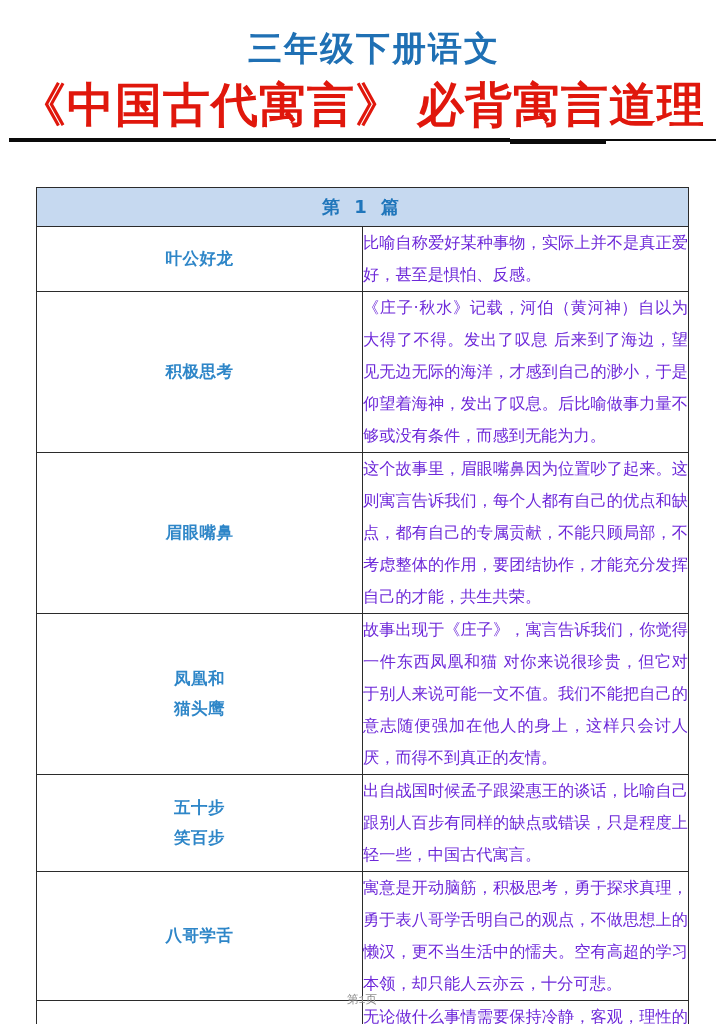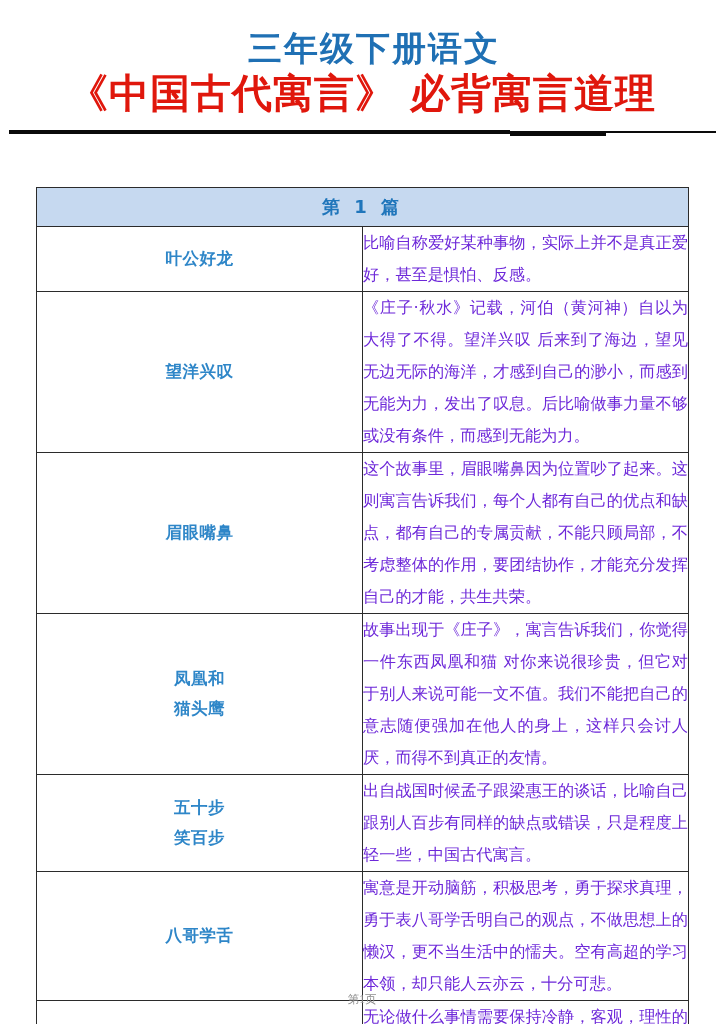--- a/index.html
+++ b/index.html
@@ -31,26 +31,26 @@
     color: #1f70b4;
     font-size: 34px;
     font-weight: bold;
     letter-spacing: 2px;
     line-height: 44px;
     font-family: "DejaVu Sans", "Liberation Sans", sans-serif;
     padding-left: 24px;
   }
   .title-line-2 {
     color: #e0170c;
-    font-size: 40px;
+    font-size: 47px;
     font-weight: bold;
     letter-spacing: 1px;
     line-height: 46px;
-    margin-top: 4px;
-    font-family: Liberation Mono, monospace;
+    margin-top: 12px;
+    font-family: Liberation Serif, serif;
     white-space: nowrap;
   }
   .title-gap {
     display: inline-block;
     width: 14px;
   }
 
   
   .divider-wrap {
     position: relative;
@@ -148,21 +148,21 @@
 
   
   .footer {
     position: absolute;
     left: 0;
     right: 0;
     top: 992px;
     text-align: center;
     color: #8d8d8d;
     font-size: 11.5px;
-    font-family: Liberation Serif, serif;
+    font-family: Liberation Mono, monospace;
   }
 </style>
 </head>
 <body>
 
 <div class="page">
 
   <div class="title-block">
     <div class="title-line-1">三年级下册语文</div>
     <div class="title-line-2"><span>《中国古代寓言》</span><span class="title-gap"></span><span>必背寓言道理</span></div>
@@ -185,23 +185,23 @@
 
       <tr class="r1">
         <td class="col-name">
           <span class="nm-line">叶公好龙</span>
         </td>
         <td class="col-desc">比喻自称爱好某种事物，实际上并不是真正爱好，甚至是惧怕、反感。</td>
       </tr>
 
       <tr class="r2">
         <td class="col-name">
-          <span class="nm-line">望洋兴叹</span>
-        </td>
-        <td class="col-desc">《庄子·秋水》记载，河伯（黄河神）自以为大得了不得。望洋兴叹 后来到了海边，望见无边无际的海洋，才感到自己的渺小，而感到无能为力，发出了叹息。后比喻做事力量不够或没有条件，而感到无能为力。</td>
+          <span class="nm-line">积极思考</span>
+        </td>
+        <td class="col-desc">《庄子·秋水》记载，河伯（黄河神）自以为大得了不得。发出了叹息 后来到了海边，望见无边无际的海洋，才感到自己的渺小，于是仰望着海神，发出了叹息。后比喻做事力量不够或没有条件，而感到无能为力。</td>
       </tr>
 
       <tr class="r3">
         <td class="col-name">
           <span class="nm-line">眉眼嘴鼻</span>
         </td>
         <td class="col-desc">这个故事里，眉眼嘴鼻因为位置吵了起来。这则寓言告诉我们，每个人都有自己的优点和缺点，都有自己的专属贡献，不能只顾局部，不考虑整体的作用，要团结协作，才能充分发挥自己的才能，共生共荣。</td>
       </tr>
 
       <tr class="r4">

